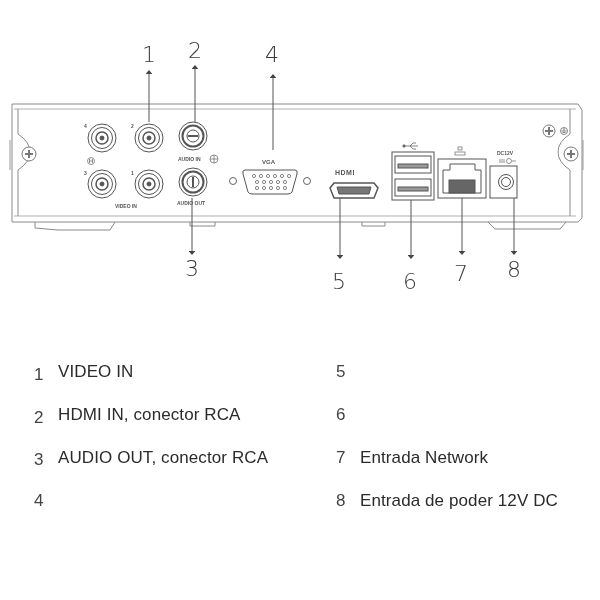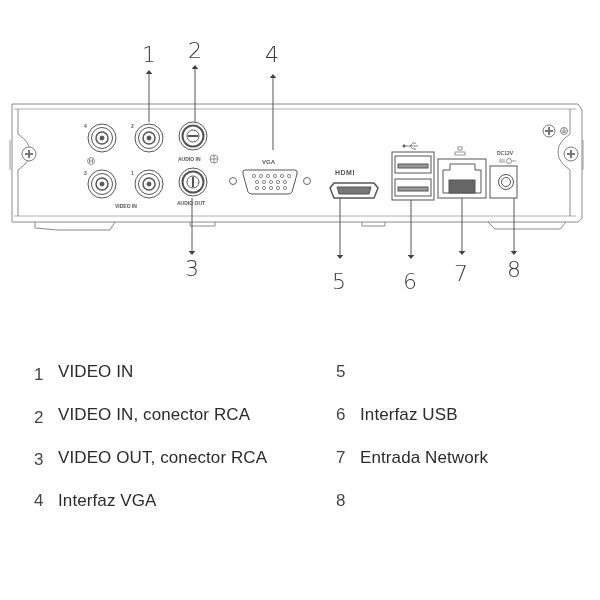--- a/index.html
+++ b/index.html
@@ -201,40 +201,39 @@
   <text class="callout-num" x="507" y="277">8</text>
 </svg>
 
 <div class="legend legend-left">
   <div class="legend-item l1">
     <span class="legend-num">1</span>
     <span class="legend-text">VIDEO IN</span>
   </div>
   <div class="legend-item l2">
     <span class="legend-num">2</span>
-    <span class="legend-text">VIDEO IN, conector RCA</span>
+    <span class="legend-text">HDMI IN, conector RCA</span>
   </div>
   <div class="legend-item l3">
     <span class="legend-num">3</span>
-    <span class="legend-text">VIDEO OUT, conector RCA</span>
+    <span class="legend-text">AUDIO OUT, conector RCA</span>
   </div>
   <div class="legend-item">
     <span class="legend-num">4</span>
-    <span class="legend-text">Interfaz VGA</span>
   </div>
 </div>
 
 <div class="legend legend-right">
   <div class="legend-item">
     <span class="legend-num">5</span>
   </div>
   <div class="legend-item">
     <span class="legend-num">6</span>
-    <span class="legend-text">Interfaz USB</span>
   </div>
   <div class="legend-item">
     <span class="legend-num">7</span>
     <span class="legend-text">Entrada Network</span>
   </div>
   <div class="legend-item">
     <span class="legend-num">8</span>
+    <span class="legend-text">Entrada de poder 12V DC</span>
   </div>
 </div>
 
 </body></html>

